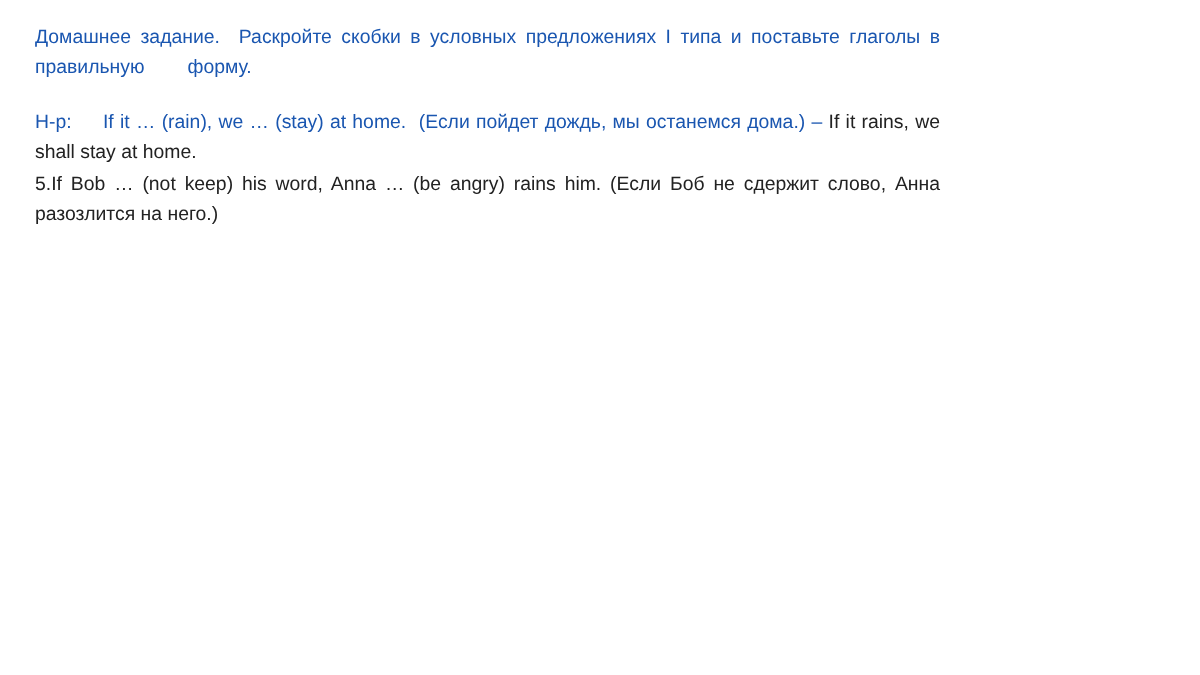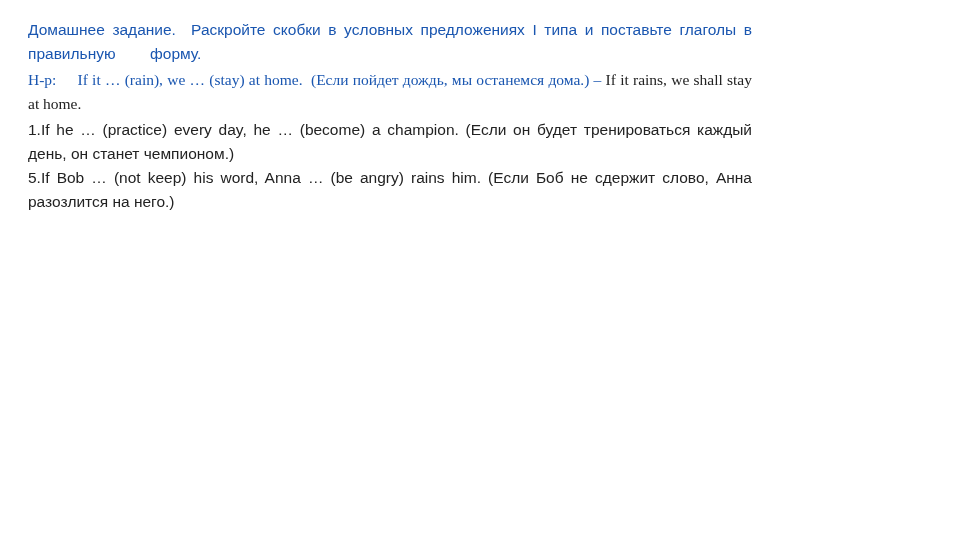--- a/index.html
+++ b/index.html
@@ -55,29 +55,26 @@
 <body>
 
 <div class="page-container">
 
   <div class="content-block">
 
     <p>
       <span class="blue">Домашнее задание.&nbsp; Раскройте скобки в условных предложениях I типа и поставьте глаголы в правильную &nbsp;&nbsp;&nbsp;&nbsp;&nbsp;&nbsp; форму.</span>
     </p>
 
-    <p style="margin-top:2px;font-family:Liberation Serif, serif;">
+    <p style="margin-top:20px;">
       <span class="blue">Н-р: &nbsp;&nbsp;&nbsp;&nbsp;If it … (rain), we … (stay) at home.&nbsp; (Если пойдет дождь, мы останемся дома.) –</span><span> If it rains, we shall stay at home.</span>
     </p>
 
     <div class="task-block">
 
-      <p>
-        <span>1.</span><span>If he … (practice) every day, he … (become) a champion. (Если он будет тренироваться каждый день, он станет чемпионом.)</span>
-      </p>
 
 
 
 
       <p>
         <span>5.</span><span>If Bob … (not keep) his word, Anna … (be angry) rains him. (Если Боб не сдержит слово, Анна разозлится на него.)</span>
       </p>
 
     </div>
 

